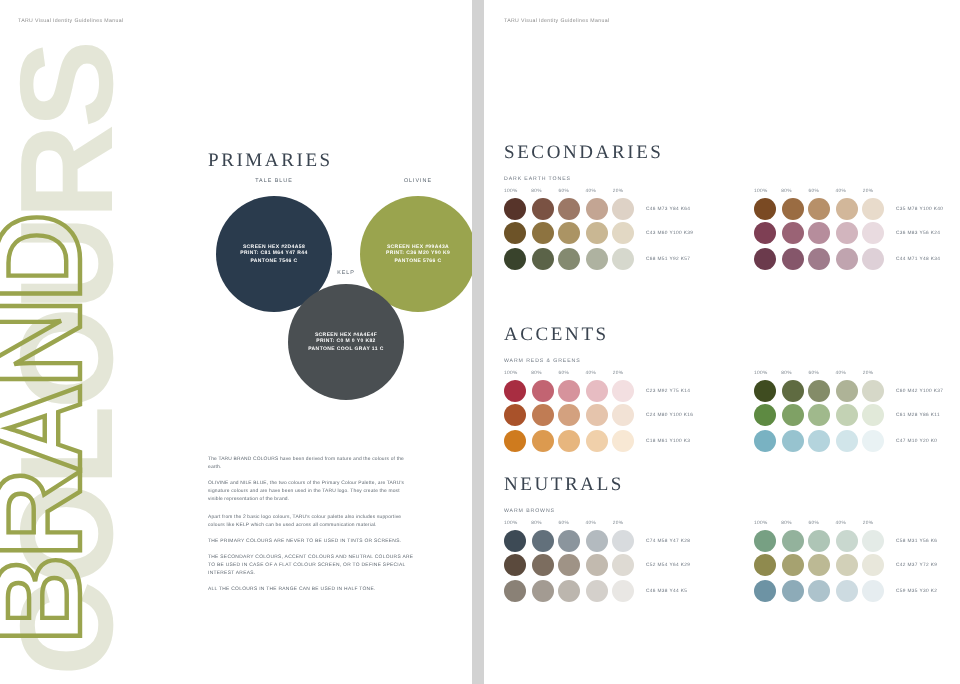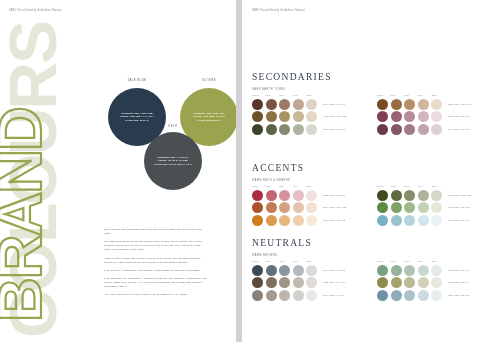--- a/index.html
+++ b/index.html
@@ -115,20 +115,21 @@
   <div class="page page-left">
 
     <div class="running-head">TARU Visual Identity Guidelines Manual</div>
 
     <div class="wordart">
       <div class="word word-colours">COLOURS</div>
       <div class="word word-brand">BRAND</div>
     </div>
 
     <div class="primaries">
+      <div class="sec-head">PRIMARIES</div>
 
       <div class="circle-row">
 
         <div class="circle-label lbl-blue">TALE BLUE</div>
         <div class="swatch-circle c-blue">
           <div class="circle-spec" style="white-space:pre-line">SCREEN HEX #2D4A58
 PRINT: C81 M64 Y47 R44
 PANTONE 7546 C</div>
         </div>
 

